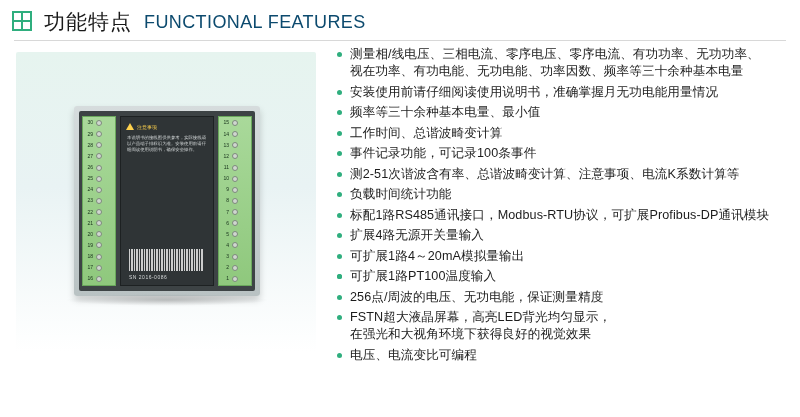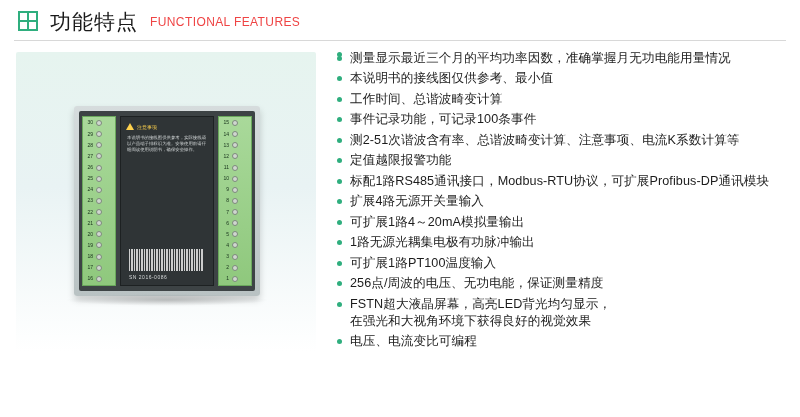--- a/index.html
+++ b/index.html
@@ -22,21 +22,21 @@
 
   
   .header {
     position: absolute;
     left: 0;
     top: 0;
     width: 800px;
     height: 44px;
     display: flex;
     align-items: center;
-    padding-left: 18px;
+    padding-left: 12px;
     box-sizing: border-box;
   }
   .header-icon {
     width: 22px;
     height: 22px;
     position: relative;
     flex: 0 0 auto;
     margin-right: 10px;
   }
   .header-icon .box {
@@ -60,22 +60,22 @@
   }
   .header-cn {
     font-size: 21px;
     color: #1a1a1a;
     letter-spacing: 1px;
     font-weight: normal;
     margin-right: 12px;
     white-space: nowrap;
   }
   .header-en {
-    font-size: 12px;
-    color: #ef4444;
+    font-size: 18px;
+    color: #0c4a6e;
     letter-spacing: 0.4px;
     white-space: nowrap;
   }
   .header-rule {
     position: absolute;
     left: 14px;
     top: 40px;
     width: 772px;
     height: 1px;
     background: #d8d8d8;
@@ -397,72 +397,73 @@
           </div>
       </div>
     </div>
     <div class="device-shadow"></div>
   </div>
 
   <div class="features">
 
     <div class="feature">
       <span class="bullet"></span>
-    </div>
-
-    <div class="feature">
-      <span class="bullet"></span>
-      <span>测量显示最近三个月的平均功率因数，准确掌握月无功电能用量情况</span>
-    </div>
-
-
-    <div class="feature">
-      <span class="bullet"></span>
-      <span>本说明书的接线图仅供参考、最小值</span>
+      <span>测量相/线电压、三相电流、零序电压、零序电流、有功功率、无功功率、</span>
+      <span class="line2">视在功率、有功电能、无功电能、功率因数、频率等三十余种基本电量</span>
+    </div>
+
+    <div class="feature">
+      <span class="bullet"></span>
+      <span>安装使用前请仔细阅读使用说明书，准确掌握月无功电能用量情况</span>
+    </div>
+
+
+    <div class="feature">
+      <span class="bullet"></span>
+      <span>频率等三十余种基本电量、最小值</span>
     </div>
 
     <div class="feature">
       <span class="bullet"></span>
       <span>工作时间、总谐波畸变计算</span>
     </div>
 
     <div class="feature">
       <span class="bullet"></span>
       <span>事件记录功能，可记录100条事件</span>
     </div>
 
     <div class="feature">
       <span class="bullet"></span>
       <span>测2-51次谐波含有率、总谐波畸变计算、注意事项、电流K系数计算等</span>
     </div>
 
     <div class="feature">
       <span class="bullet"></span>
-      <span>定值越限报警功能</span>
+      <span>负载时间统计功能</span>
     </div>
 
     <div class="feature">
       <span class="bullet"></span>
       <span>标配1路RS485通讯接口，Modbus-RTU协议，可扩展Profibus-DP通讯模块</span>
     </div>
 
     <div class="feature">
       <span class="bullet"></span>
       <span>扩展4路无源开关量输入</span>
     </div>
 
 
     <div class="feature">
       <span class="bullet"></span>
       <span>可扩展1路4～20mA模拟量输出</span>
     </div>
 
     <div class="feature">
       <span class="bullet"></span>
-      <span>1路无源光耦集电极有功脉冲输出</span>
     </div>
 
     <div class="feature">
       <span class="bullet"></span>
       <span>可扩展1路PT100温度输入</span>
     </div>
 
     <div class="feature">
       <span class="bullet"></span>
       <span>256点/周波的电压、无功电能，保证测量精度</span>

